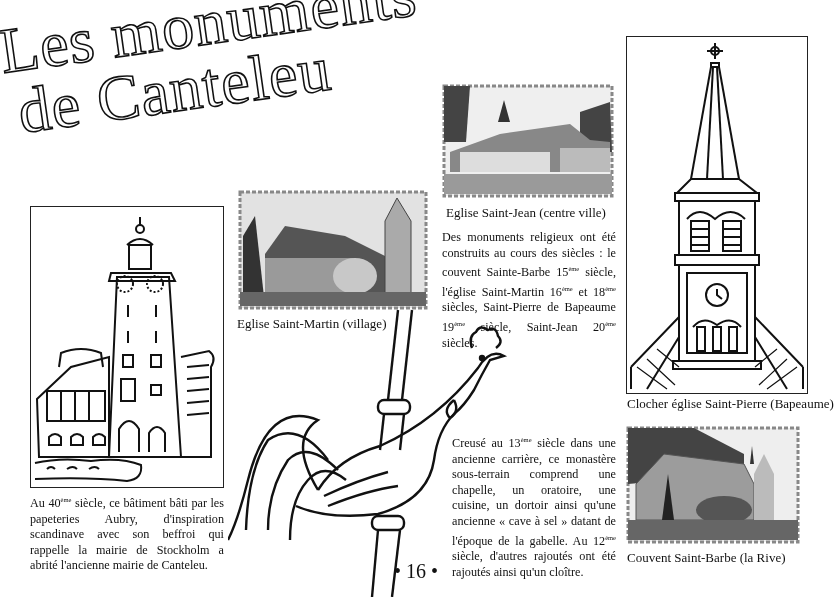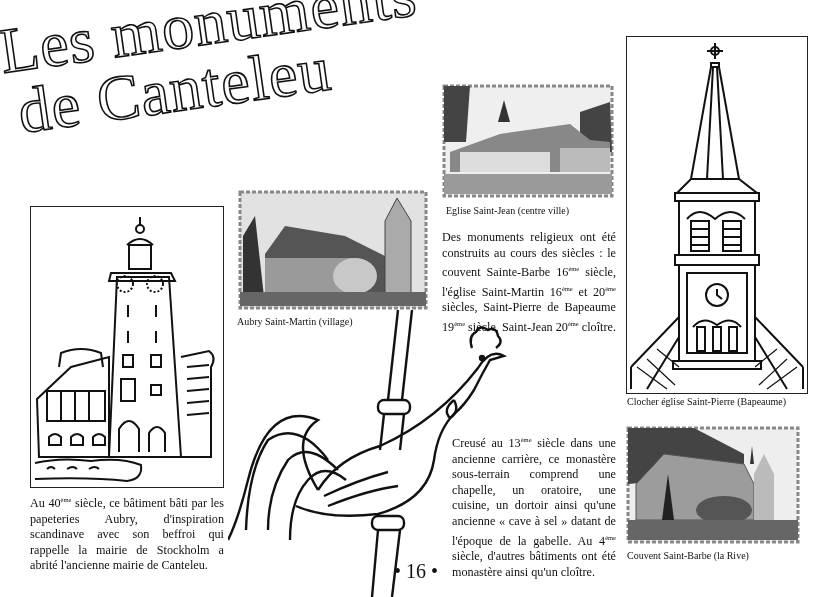--- a/index.html
+++ b/index.html
@@ -10,21 +10,21 @@
     transform: rotate(-8deg); transform-origin: left bottom;
   }
   .title-line {
     display:block; font-family:"Liberation Serif","DejaVu Serif",serif;
     font-size:64px; line-height:62px; color:#ffffff;
     -webkit-text-stroke:1.6px #111; letter-spacing:1px; white-space:nowrap;
   }
   .title-line.l2 { padding-left:10px; }
   .frame { position:absolute; border:1.2px solid #222; background:#fff; }
   .photo { position:absolute; overflow:hidden; }
-  .caption { position:absolute; font-size:10px; white-space:nowrap; color:#111; }
+  .caption { position:absolute; font-size:13px; white-space:nowrap; color:#111; }
   .para { position:absolute; font-size:12.2px; line-height:15.6px; text-align:justify; color:#111; }
   .para sup { font-size:6.5px; vertical-align:5px; }
   .page-num { position:absolute; left:394px; top:560px; font-size:20px; white-space:nowrap; }
   svg { display:block; }
 </style>
 </head>
 <body>
 
 <div class="title">
   <span class="title-line l1">Les monuments</span>
@@ -87,39 +87,39 @@
     <rect x="0" y="0" width="196" height="128" fill="#fff"></rect>
     <rect x="5" y="6" width="186" height="116" fill="#e2e2e2" stroke="#888" stroke-width="3" stroke-dasharray="4 2"></rect>
     <path d="M8 50 L20 30 L30 120 L8 120 Z" fill="#333"></path>
     <path d="M30 68 L50 40 L110 50 L150 70 L170 110 L30 110 Z" fill="#555"></path>
     <path d="M150 35 L162 12 L176 35 L176 110 L150 110 Z" fill="#aaa" stroke="#444"></path>
     <rect x="30" y="72" width="90" height="36" fill="#9a9a9a"></rect>
     <ellipse cx="120" cy="90" rx="22" ry="18" fill="#c8c8c8"></ellipse>
     <rect x="5" y="106" width="186" height="14" fill="#666"></rect>
   </svg>
 </div>
-<div class="caption" style="left:237px; top:316px;">Aubry Saint-Martin (village)</div>
+<div class="caption" style="left:237px; top:316px;">Eglise Saint-Martin (village)</div>
 
 <div class="photo" style="left:440px; top:82px; width:176px; height:118px;">
   <svg width="176" height="118" viewBox="0 0 176 118">
     <rect x="0" y="0" width="176" height="118" fill="#fff"></rect>
     <rect x="4" y="4" width="168" height="110" fill="#efefef" stroke="#888" stroke-width="3" stroke-dasharray="4 2"></rect>
     <path d="M4 4 L30 4 L26 60 L4 60 Z" fill="#444"></path>
     <path d="M140 30 L170 20 L172 70 L140 70 Z" fill="#444"></path>
     <path d="M58 40 L64 18 L70 40 Z" fill="#333"></path>
     <path d="M10 70 L60 52 L130 42 L150 58 L170 60 L170 90 L10 90 Z" fill="#888"></path>
     <rect x="20" y="70" width="90" height="20" fill="#ddd"></rect>
     <rect x="120" y="66" width="50" height="24" fill="#bbb"></rect>
     <rect x="4" y="92" width="168" height="20" fill="#9a9a9a"></rect>
   </svg>
 </div>
 <div class="caption" style="left:446px; top:205px;">Eglise Saint-Jean (centre ville)</div>
 
 <div class="para" style="left:442px; top:230px; width:174px;">
-  <span>Des monuments religieux ont été construits au cours des siècles : le couvent Sainte-Barbe 16</span><sup>ème</sup><span> siècle, l'église Saint-Martin 16</span><sup>ème</sup><span> et 20</span><sup>ème</sup><span> siècles, Saint-Pierre de Bapeaume 19</span><sup>ème</sup><span> siècle, Saint-Jean 20</span><sup>ème</sup><span> cloître.</span>
+  <span>Des monuments religieux ont été construits au cours des siècles : le couvent Sainte-Barbe 15</span><sup>ème</sup><span> siècle, l'église Saint-Martin 16</span><sup>ème</sup><span> et 18</span><sup>ème</sup><span> siècles, Saint-Pierre de Bapeaume 19</span><sup>ème</sup><span> siècle, Saint-Jean 20</span><sup>ème</sup><span> siècles.</span>
 </div>
 
 <div class="frame" style="left:626px; top:36px; width:180px; height:356px;">
   <svg width="180" height="356" viewBox="0 0 180 356" fill="none" stroke="#111" stroke-width="2">
     <circle cx="88" cy="14" r="4"></circle>
       <line x1="88" y1="6" x2="88" y2="22"></line>
       <line x1="80" y1="14" x2="96" y2="14"></line>
     <rect x="84" y="26" width="8" height="4"></rect>
     <path d="M84 30 L64 142"></path>
       <path d="M92 30 L112 142"></path>
@@ -192,16 +192,16 @@
     <path d="M90 190 Q60 140 90 120 Q40 100 20 180 Q10 220 0 240"></path>
     <path d="M100 160 Q70 120 40 140 Q20 170 18 230"></path>
     <path d="M110 170 Q80 140 60 160 Q40 190 40 230"></path>
     <path d="M118 180 Q96 162 80 180 Q62 200 62 240"></path>
     <path d="M96 196 Q130 180 160 172"></path>
     <path d="M100 206 Q140 190 170 186"></path>
   </svg>
 </div>
 
 <div class="para" style="left:452px; top:432px; width:164px;">
-  <span>Creusé au 13</span><sup>ème</sup><span> siècle dans une ancienne carrière, ce monastère sous-terrain comprend une chapelle, un oratoire, une cuisine, un dortoir ainsi qu'une ancienne « cave à sel » datant de l'époque de la gabelle. Au 4</span><sup>ème</sup><span> siècle, d'autres bâtiments ont été monastère ainsi qu'un cloître.</span>
+  <span>Creusé au 13</span><sup>ème</sup><span> siècle dans une ancienne carrière, ce monastère sous-terrain comprend une chapelle, un oratoire, une cuisine, un dortoir ainsi qu'une ancienne « cave à sel » datant de l'époque de la gabelle. Au 12</span><sup>ème</sup><span> siècle, d'autres rajoutés ont été rajoutés ainsi qu'un cloître.</span>
 </div>
 
 <div class="page-num">• 16 •</div>
 
 </body></html>

